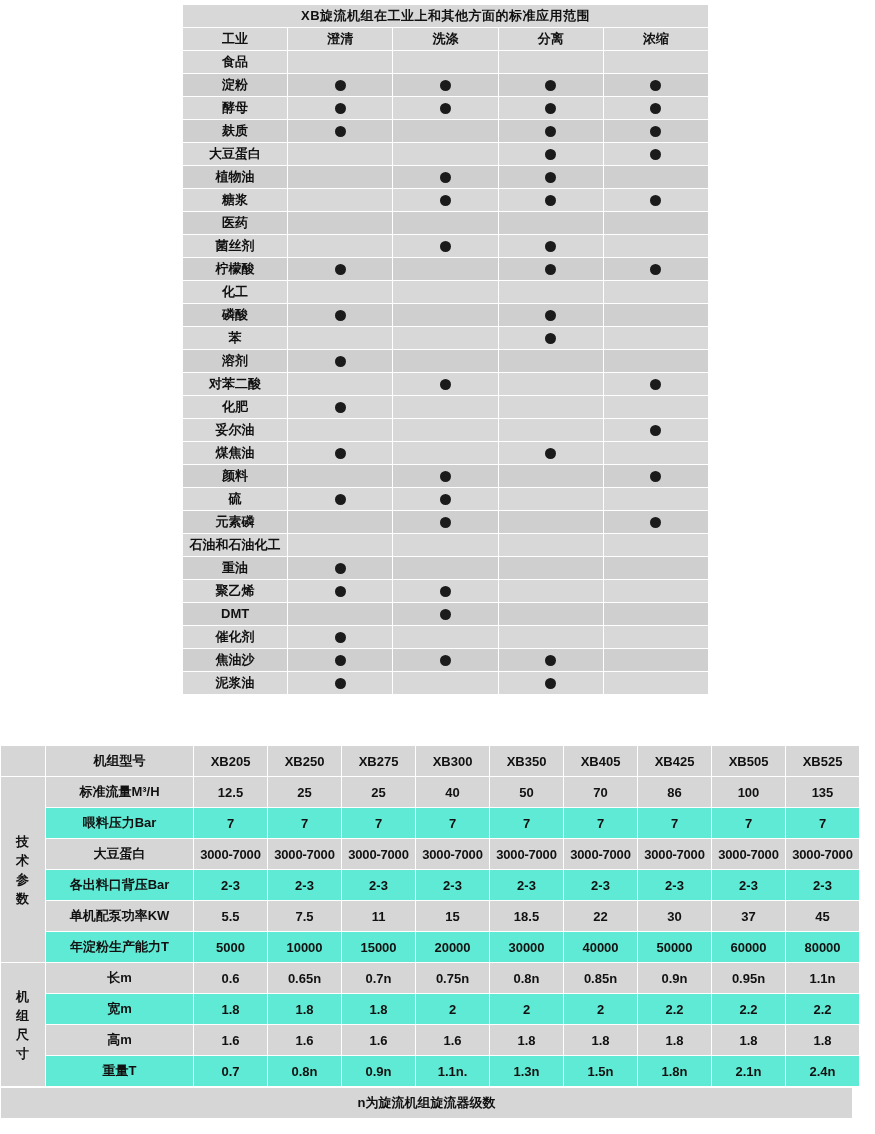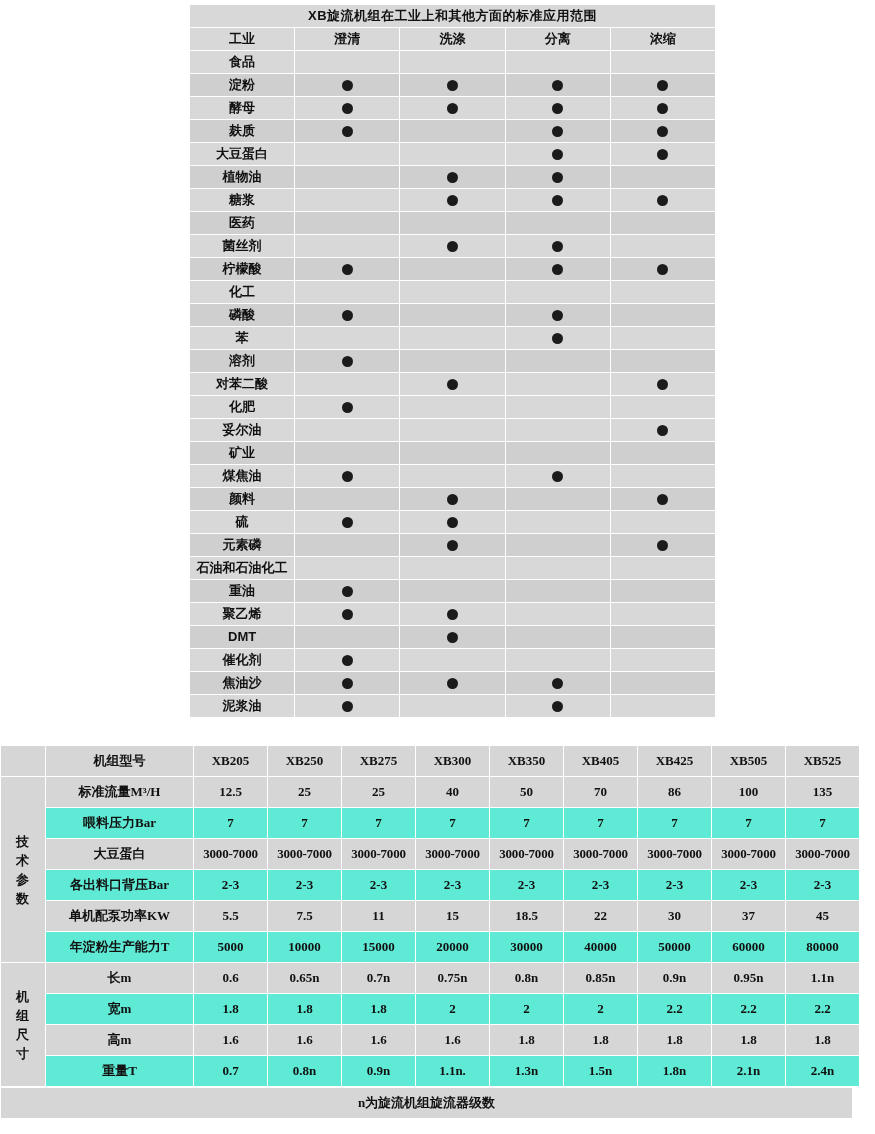--- a/index.html
+++ b/index.html
@@ -11,21 +11,21 @@
     width: 875px;
     height: 1134px;
     font-family: "Liberation Sans", sans-serif;
     color: #111;
     position: relative;
   }
 
   
   #top-table-wrap {
     position: absolute;
-    left: 189px;
+    left: 182px;
     top: 4px;
     width: 527px;
   }
   table.app-table {
     border-collapse: collapse;
     width: 100%;
     table-layout: fixed;
   }
   table.app-table td, table.app-table th {
     border: 1px solid #ffffff;
@@ -72,21 +72,20 @@
   #spec-wrap {
     position: absolute;
     left: 0px;
     top: 745px;
     width: 875px;
   }
   table.spec-table {
     border-collapse: collapse;
     width: 853px;
     table-layout: fixed;
-    font-family: Liberation Serif, serif;
   }
   table.spec-table td {
     border: 1px solid #ffffff;
     background: #d6d6d6;
     font-size: 13px;
     font-weight: bold;
     text-align: center;
     color: #111;
     height: 30px;
     padding: 0 2px;
@@ -253,27 +252,20 @@
           <td class="dot-col"></td>
           <td class="dot-col"></td>
           <td class="dot-col"></td>
         </tr>
         <tr class="">
           <td class="name-col">妥尔油</td>
           <td class="dot-col"></td>
           <td class="dot-col"></td>
           <td class="dot-col"></td>
           <td class="dot-col"><span class="dot"></span></td>
-        </tr>
-        <tr class="alt">
-          <td class="name-col">矿业</td>
-          <td class="dot-col"></td>
-          <td class="dot-col"></td>
-          <td class="dot-col"></td>
-          <td class="dot-col"></td>
         </tr>
         <tr class="">
           <td class="name-col">煤焦油</td>
           <td class="dot-col"><span class="dot"></span></td>
           <td class="dot-col"></td>
           <td class="dot-col"><span class="dot"></span></td>
           <td class="dot-col"></td>
         </tr>
         <tr class="alt">
           <td class="name-col">颜料</td>

